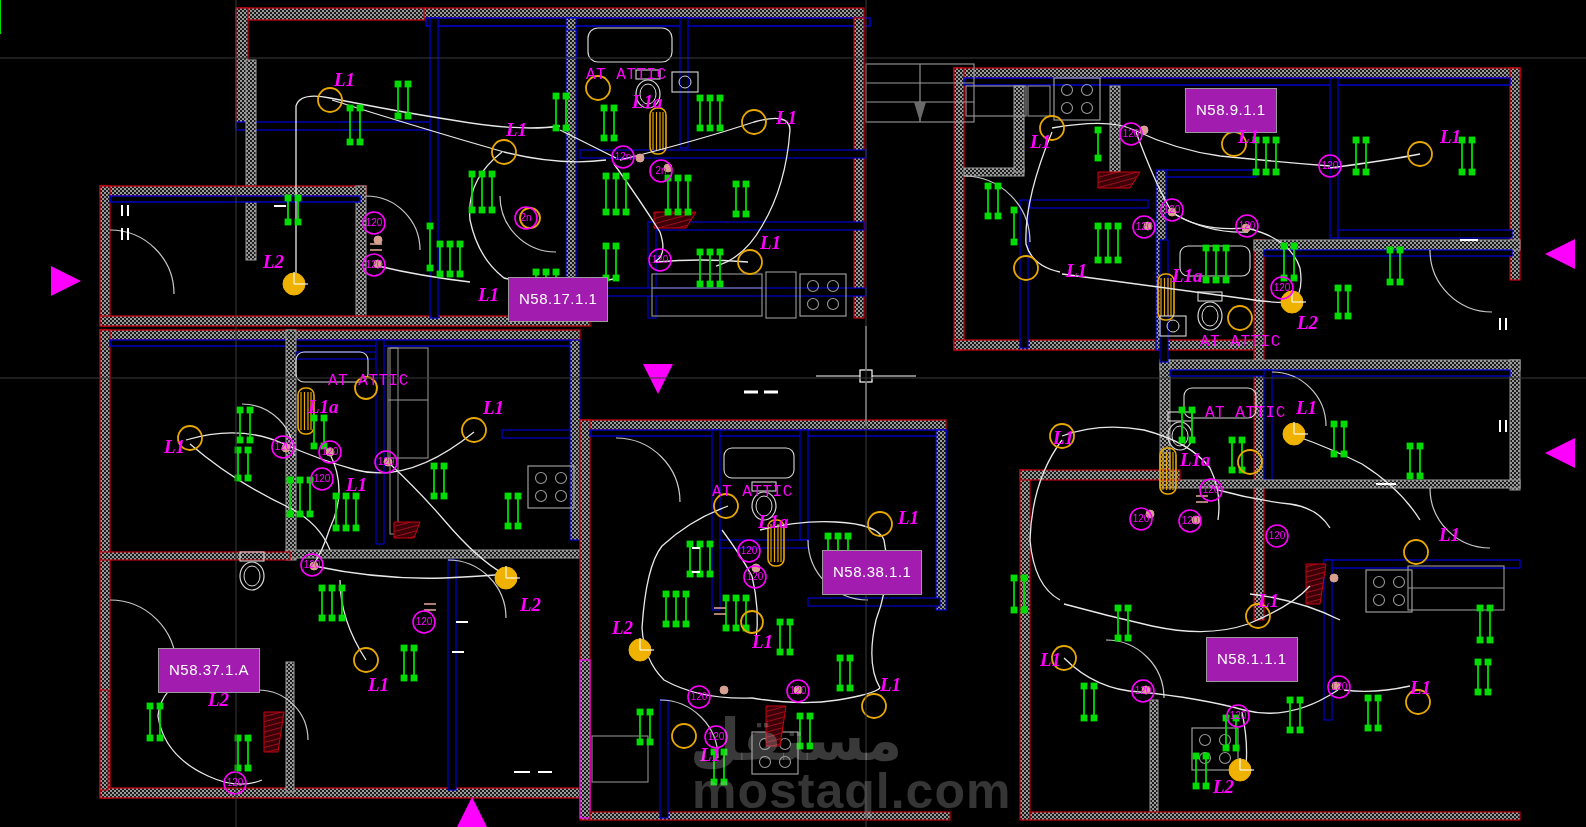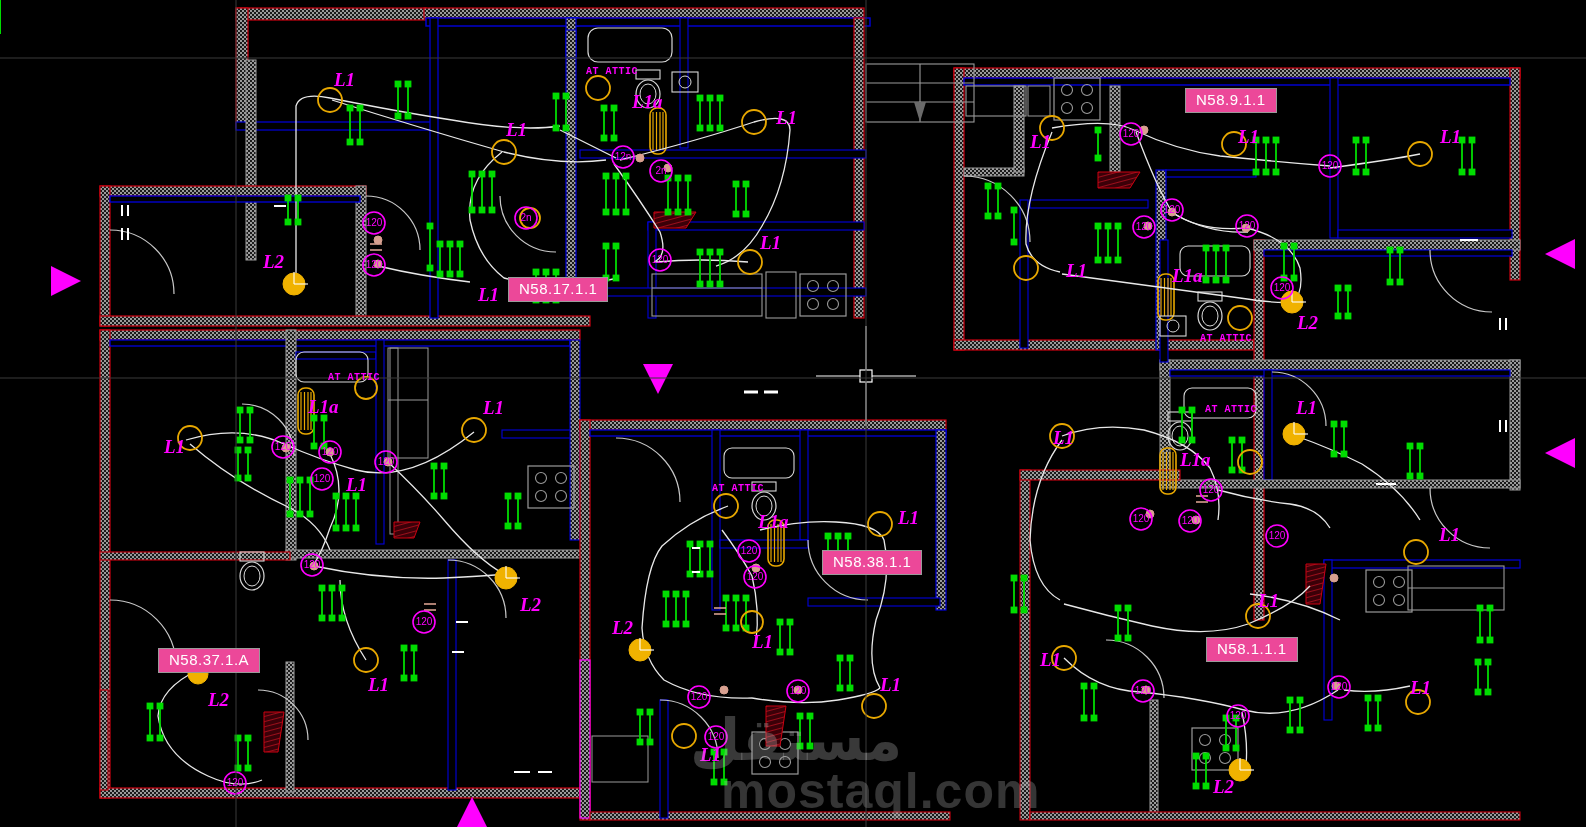--- a/index.html
+++ b/index.html
@@ -1,27 +1,27 @@
 <!DOCTYPE html>
 <html><head>
 <meta charset="utf-8">
 <title>CAD Electrical Plan</title>
 <style>
   html,body{margin:0;padding:0;background:#000;}
   body{width:1586px;height:827px;overflow:hidden;font-family:"Liberation Sans",sans-serif;}
   #stage{position:relative;width:1586px;height:827px;background:#000;overflow:hidden;}
   svg#cad{position:absolute;left:0;top:0;width:1586px;height:827px;display:block;}
 
-  .lbl-box{position:absolute;border:1px solid #9a9a9a;background:#ec4899;color:#fff;
+  .lbl-box{position:absolute;border:1px solid #9a9a9a;background:#a21caf;color:#fff;
            font-family:"Liberation Sans",sans-serif;font-size:15px;letter-spacing:.5px;
-           padding:3px 10px;white-space:nowrap;line-height:1.1;}
+           padding:13px 10px;white-space:nowrap;line-height:1.1;}
   .tag{position:absolute;color:#ff00ff;font-family:"Liberation Serif",serif;
        font-style:italic;font-weight:bold;font-size:19px;white-space:nowrap;line-height:1;}
   .att{position:absolute;color:#ff00ff;font-family:"Liberation Mono",monospace;
-       font-size:10px;font-weight:bold;letter-spacing:.5px;white-space:nowrap;}
+       font-size:16px;font-weight:normal;letter-spacing:.5px;white-space:nowrap;}
   .wm-ar{position:absolute;color:rgba(190,190,190,0.30);font-family:"DejaVu Sans",sans-serif;
          font-size:58px;font-weight:bold;white-space:nowrap;direction:rtl;}
   .wm-en{position:absolute;color:rgba(190,190,190,0.28);font-family:"Liberation Sans",sans-serif;
          font-size:50px;font-weight:bold;white-space:nowrap;letter-spacing:1px;}
 </style>
 </head>
 <body>
 
 <div id="stage">
 
@@ -1197,15 +1197,15 @@
       <div style="position: absolute; left: 1200px; top: 484px; width: 22px; text-align: center; color: rgb(255, 0, 255); font-family: &quot;Liberation Sans&quot;, sans-serif; font-size: 10px; line-height: 11px;">120</div>
       <div style="position: absolute; left: 1179px; top: 515px; width: 22px; text-align: center; color: rgb(255, 0, 255); font-family: &quot;Liberation Sans&quot;, sans-serif; font-size: 10px; line-height: 11px;">120</div>
       <div style="position: absolute; left: 1130px; top: 513px; width: 22px; text-align: center; color: rgb(255, 0, 255); font-family: &quot;Liberation Sans&quot;, sans-serif; font-size: 10px; line-height: 11px;">120</div>
       <div style="position: absolute; left: 1266px; top: 530px; width: 22px; text-align: center; color: rgb(255, 0, 255); font-family: &quot;Liberation Sans&quot;, sans-serif; font-size: 10px; line-height: 11px;">120</div>
       <div style="position: absolute; left: 1132px; top: 685px; width: 22px; text-align: center; color: rgb(255, 0, 255); font-family: &quot;Liberation Sans&quot;, sans-serif; font-size: 10px; line-height: 11px;">120</div>
       <div style="position: absolute; left: 1328px; top: 681px; width: 22px; text-align: center; color: rgb(255, 0, 255); font-family: &quot;Liberation Sans&quot;, sans-serif; font-size: 10px; line-height: 11px;">120</div>
       <div style="position: absolute; left: 1227px; top: 710px; width: 22px; text-align: center; color: rgb(255, 0, 255); font-family: &quot;Liberation Sans&quot;, sans-serif; font-size: 10px; line-height: 11px;">120</div>
     </div>
 
 <div class="wm-ar" style="left: 690px; top: 706px;">مستقل</div>
-<div class="wm-en" style="left: 721px; top: 762px;">mostaql.com</div>
+<div class="wm-en" style="left: 692px; top: 762px;">mostaql.com</div>
 
 </div>
 
 </body></html>

